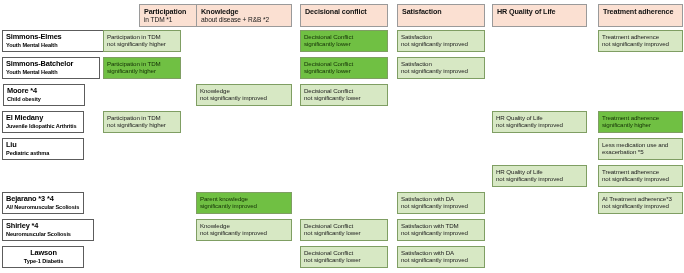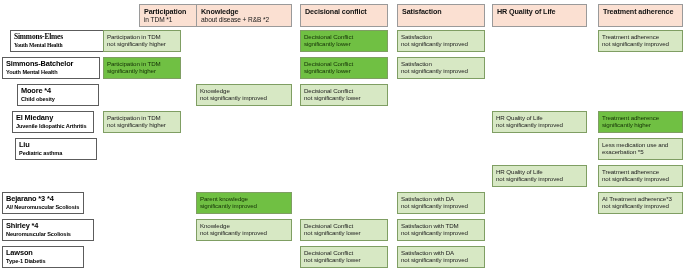--- a/index.html
+++ b/index.html
@@ -104,49 +104,49 @@
     </div>
     <div class="cell hdr" style="left: 397px; top: 4px; width: 88px; height: 23px;">
       <span class="h1">Satisfaction</span>
     </div>
     <div class="cell hdr" style="left: 492px; top: 4px; width: 95px; height: 23px;">
       <span class="h1">HR Quality of Life</span>
     </div>
     <div class="cell hdr" style="left: 598px; top: 4px; width: 85px; height: 23px;">
       <span class="h1">Treatment adherence</span>
     </div>
-    <div class="cell rowlbl" style="left: 10px; top: 30px; width: 106px; height: 22px; font-family: Liberation Serif, serif;">
+    <div class="cell rowlbl" style="left: 2px; top: 30px; width: 106px; height: 22px;">
       <span class="n">Simmons-Elmes</span>
       <span class="c">Youth Mental Health</span>
     </div>
     <div class="cell rowlbl" style="left: 2px; top: 57px; width: 98px; height: 22px;">
       <span class="n">Simmons-Batchelor</span>
       <span class="c">Youth Mental Health</span>
     </div>
-    <div class="cell rowlbl" style="left: 17px; top: 84px; width: 82px; height: 22px;">
+    <div class="cell rowlbl" style="left: 3px; top: 84px; width: 82px; height: 22px;">
       <span class="n">Moore *4</span>
       <span class="c">Child obesity</span>
     </div>
-    <div class="cell rowlbl" style="left: 12px; top: 111px; width: 82px; height: 22px;">
+    <div class="cell rowlbl" style="left: 2px; top: 111px; width: 82px; height: 22px;">
       <span class="n">El Miedany</span>
       <span class="c">Juvenile Idiopathic Arthritis</span>
     </div>
-    <div class="cell rowlbl" style="left: 15px; top: 138px; width: 82px; height: 22px;">
+    <div class="cell rowlbl" style="left: 2px; top: 138px; width: 82px; height: 22px;">
       <span class="n">Liu</span>
       <span class="c">Pediatric asthma</span>
     </div>
     <div class="cell rowlbl" style="left: 2px; top: 192px; width: 82px; height: 22px;">
       <span class="n">Bejarano *3 *4</span>
       <span class="c">AI/ Neuromuscular Scoliosis</span>
     </div>
     <div class="cell rowlbl" style="left: 2px; top: 219px; width: 92px; height: 22px;">
       <span class="n">Shirley *4</span>
       <span class="c">Neuromuscular Scoliosis</span>
     </div>
-    <div class="cell rowlbl" style="left: 2px; top: 246px; width: 82px; height: 22px;">
+    <div class="cell rowlbl" style="left: 2px; top: 246px; width: 82px; height: 22px; text-align: center;">
       <span class="n">Lawson</span>
       <span class="c">Type-1 Diabetis</span>
     </div>
     <div class="cell res light" style="left: 103px; top: 30px; width: 78px; height: 22px;">
       <span class="l1">Participation in TDM</span>
       <span class="l2">not significantly higher</span>
     </div>
     <div class="cell res dark" style="left: 300px; top: 30px; width: 88px; height: 22px;">
       <span class="l1">Decisional Conflict</span>
       <span class="l2">significantly lower</span>

